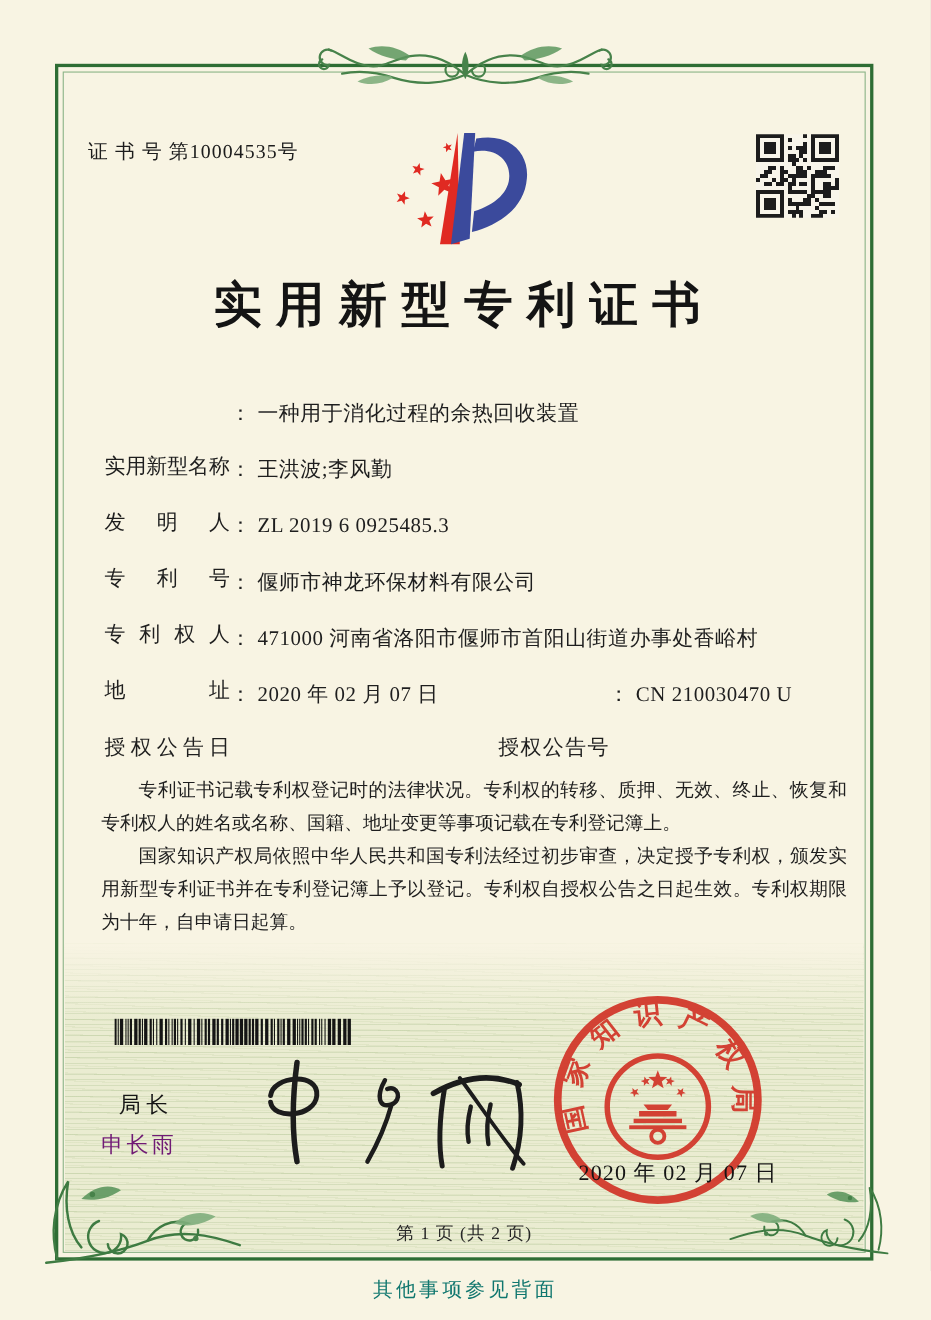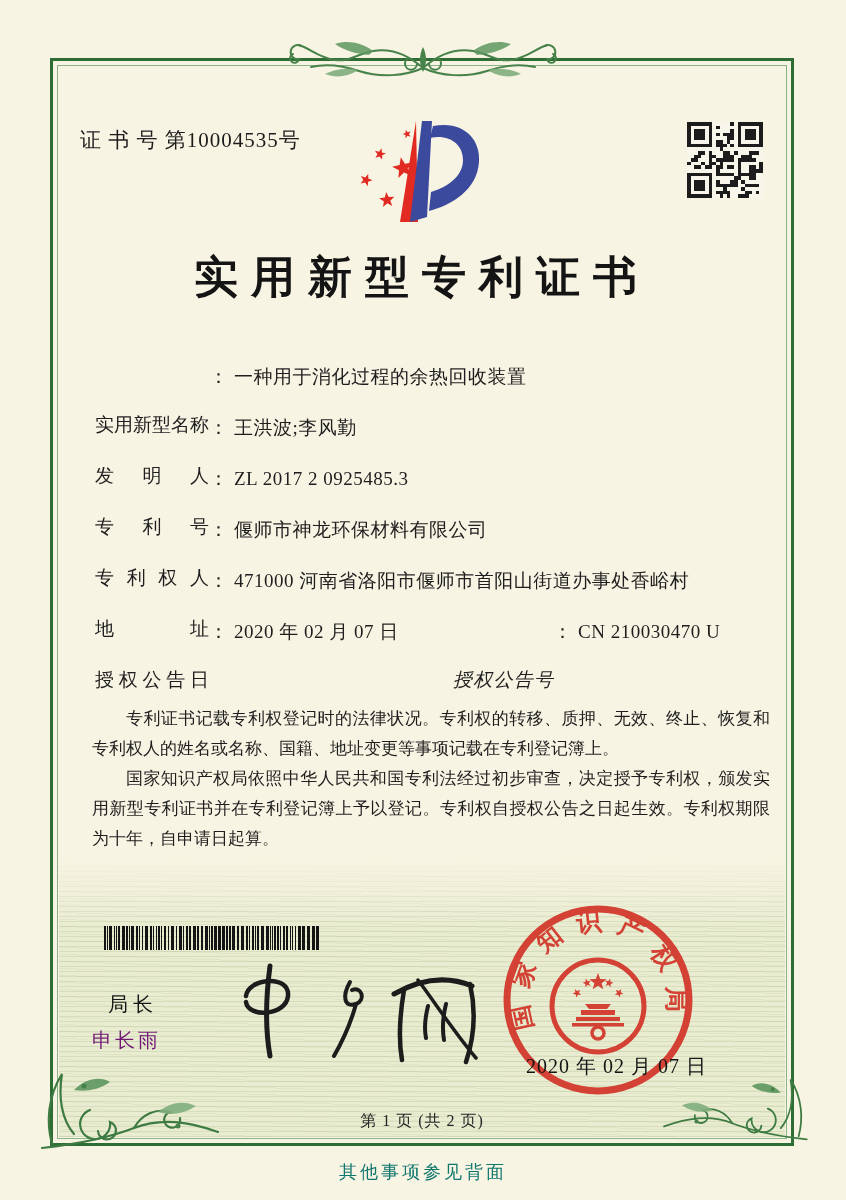--- a/index.html
+++ b/index.html
@@ -11,32 +11,32 @@
   .frame-inner{position:absolute;left:57px;top:65px;right:59px;bottom:61px;
                border:1.5px solid #8ab386;z-index:4;pointer-events:none;}
   
   .waves{position:absolute;left:59px;right:61px;top:858px;bottom:63px;z-index:1;
          background-color:rgba(205,221,172,.33);
          background-image:
            repeating-linear-gradient(0deg, rgba(110,150,80,.17) 0 1px, rgba(0,0,0,0) 1px 5px),
            repeating-linear-gradient(2deg, rgba(140,170,100,.10) 0 1px, rgba(0,0,0,0) 1px 7px);}
   .waves:before{content:"";position:absolute;left:0;right:0;top:0;height:70px;
          background:linear-gradient(#f8f4e3,rgba(248,244,227,0));}
-  .cert-no{position:absolute;left:80px;top:126px;font-size:21px;letter-spacing:1px;color:#1c1c1c;z-index:3;}
+  .cert-no{position:absolute;left:80px;top:126px;font-size:18px;letter-spacing:1px;color:#1c1c1c;z-index:3;}
   .logo{position:absolute;left:350px;top:118px;width:134px;height:110px;z-index:3;}
   .qr{position:absolute;left:687px;top:122px;width:76px;height:76px;z-index:3;}
   .title{position:absolute;left:50px;right:52px;top:248px;text-align:center;font-size:44px;
          font-weight:700;letter-spacing:13px;color:#141414;z-index:3;}
   .fields{position:absolute;left:95px;top:364px;right:70px;z-index:3;font-size:19px;color:#1e1e1e;}
   .frow{height:51px;line-height:25px;white-space:nowrap;}
   .flabel{display:inline-block;width:114px;text-align:justify;text-align-last:justify;vertical-align:top;margin-top:48px;}
   .fcolon{vertical-align:top;}
   .fval{margin-left:6px;vertical-align:top;letter-spacing:.5px;}
   .grant-right{position:absolute;left:358px;top:0;}
-  .grant-right .flabel{width:100px;font-style:italic;}
+  .grant-right .flabel{width:100px;}
   .paras{position:absolute;left:92px;right:76px;top:704px;font-size:17px;line-height:30px;
          color:#1e1e1e;z-index:3;text-align:justify;}
   .paras p{margin:0;text-indent:2em;}
   .barcode{position:absolute;left:104px;top:926px;width:220px;height:24px;z-index:2;}
   .director-label{position:absolute;left:108px;top:991px;font-size:20px;letter-spacing:5px;color:#161616;z-index:3;}
   .director-name{position:absolute;left:92px;top:1027px;font-size:20px;letter-spacing:3px;color:#701a75;z-index:3;}
   .signature{position:absolute;left:232px;top:952px;width:265px;height:120px;z-index:3;}
   .seal{position:absolute;left:498px;top:900px;width:200px;height:202px;z-index:3;opacity:.95;}
   .seal-date{position:absolute;left:526px;top:1053px;font-size:20px;letter-spacing:1px;color:#141414;z-index:5;}
   .page-footer{position:absolute;left:50px;right:52px;top:1111px;text-align:center;font-size:16px;
@@ -242,21 +242,21 @@
   <div class="title">实用新型专利证书</div>
 
   <div class="fields">
     <div class="frow">
       <span class="flabel">实用新型名称</span><span class="fcolon">：</span><span class="fval">一种用于消化过程的余热回收装置</span>
     </div>
     <div class="frow">
       <span class="flabel">发明人</span><span class="fcolon">：</span><span class="fval">王洪波;李风勤</span>
     </div>
     <div class="frow">
-      <span class="flabel">专利号</span><span class="fcolon">：</span><span class="fval">ZL 2017 2 0925485.3</span>
+      <span class="flabel">专利号</span><span class="fcolon">：</span><span class="fval">ZL 2019 6 0925485.3</span>
     </div>
     <div class="frow">
       <span class="flabel">专利权人</span><span class="fcolon">：</span><span class="fval">偃师市神龙环保材料有限公司</span>
     </div>
     <div class="frow">
       <span class="flabel">地址</span><span class="fcolon">：</span><span class="fval">471000 河南省洛阳市偃师市首阳山街道办事处香峪村</span>
     </div>
     <div class="frow" style="position:relative;">
       <span class="flabel">授权公告日</span><span class="fcolon">：</span><span class="fval">2020 年 02 月 07 日</span>
       <span class="grant-right">

